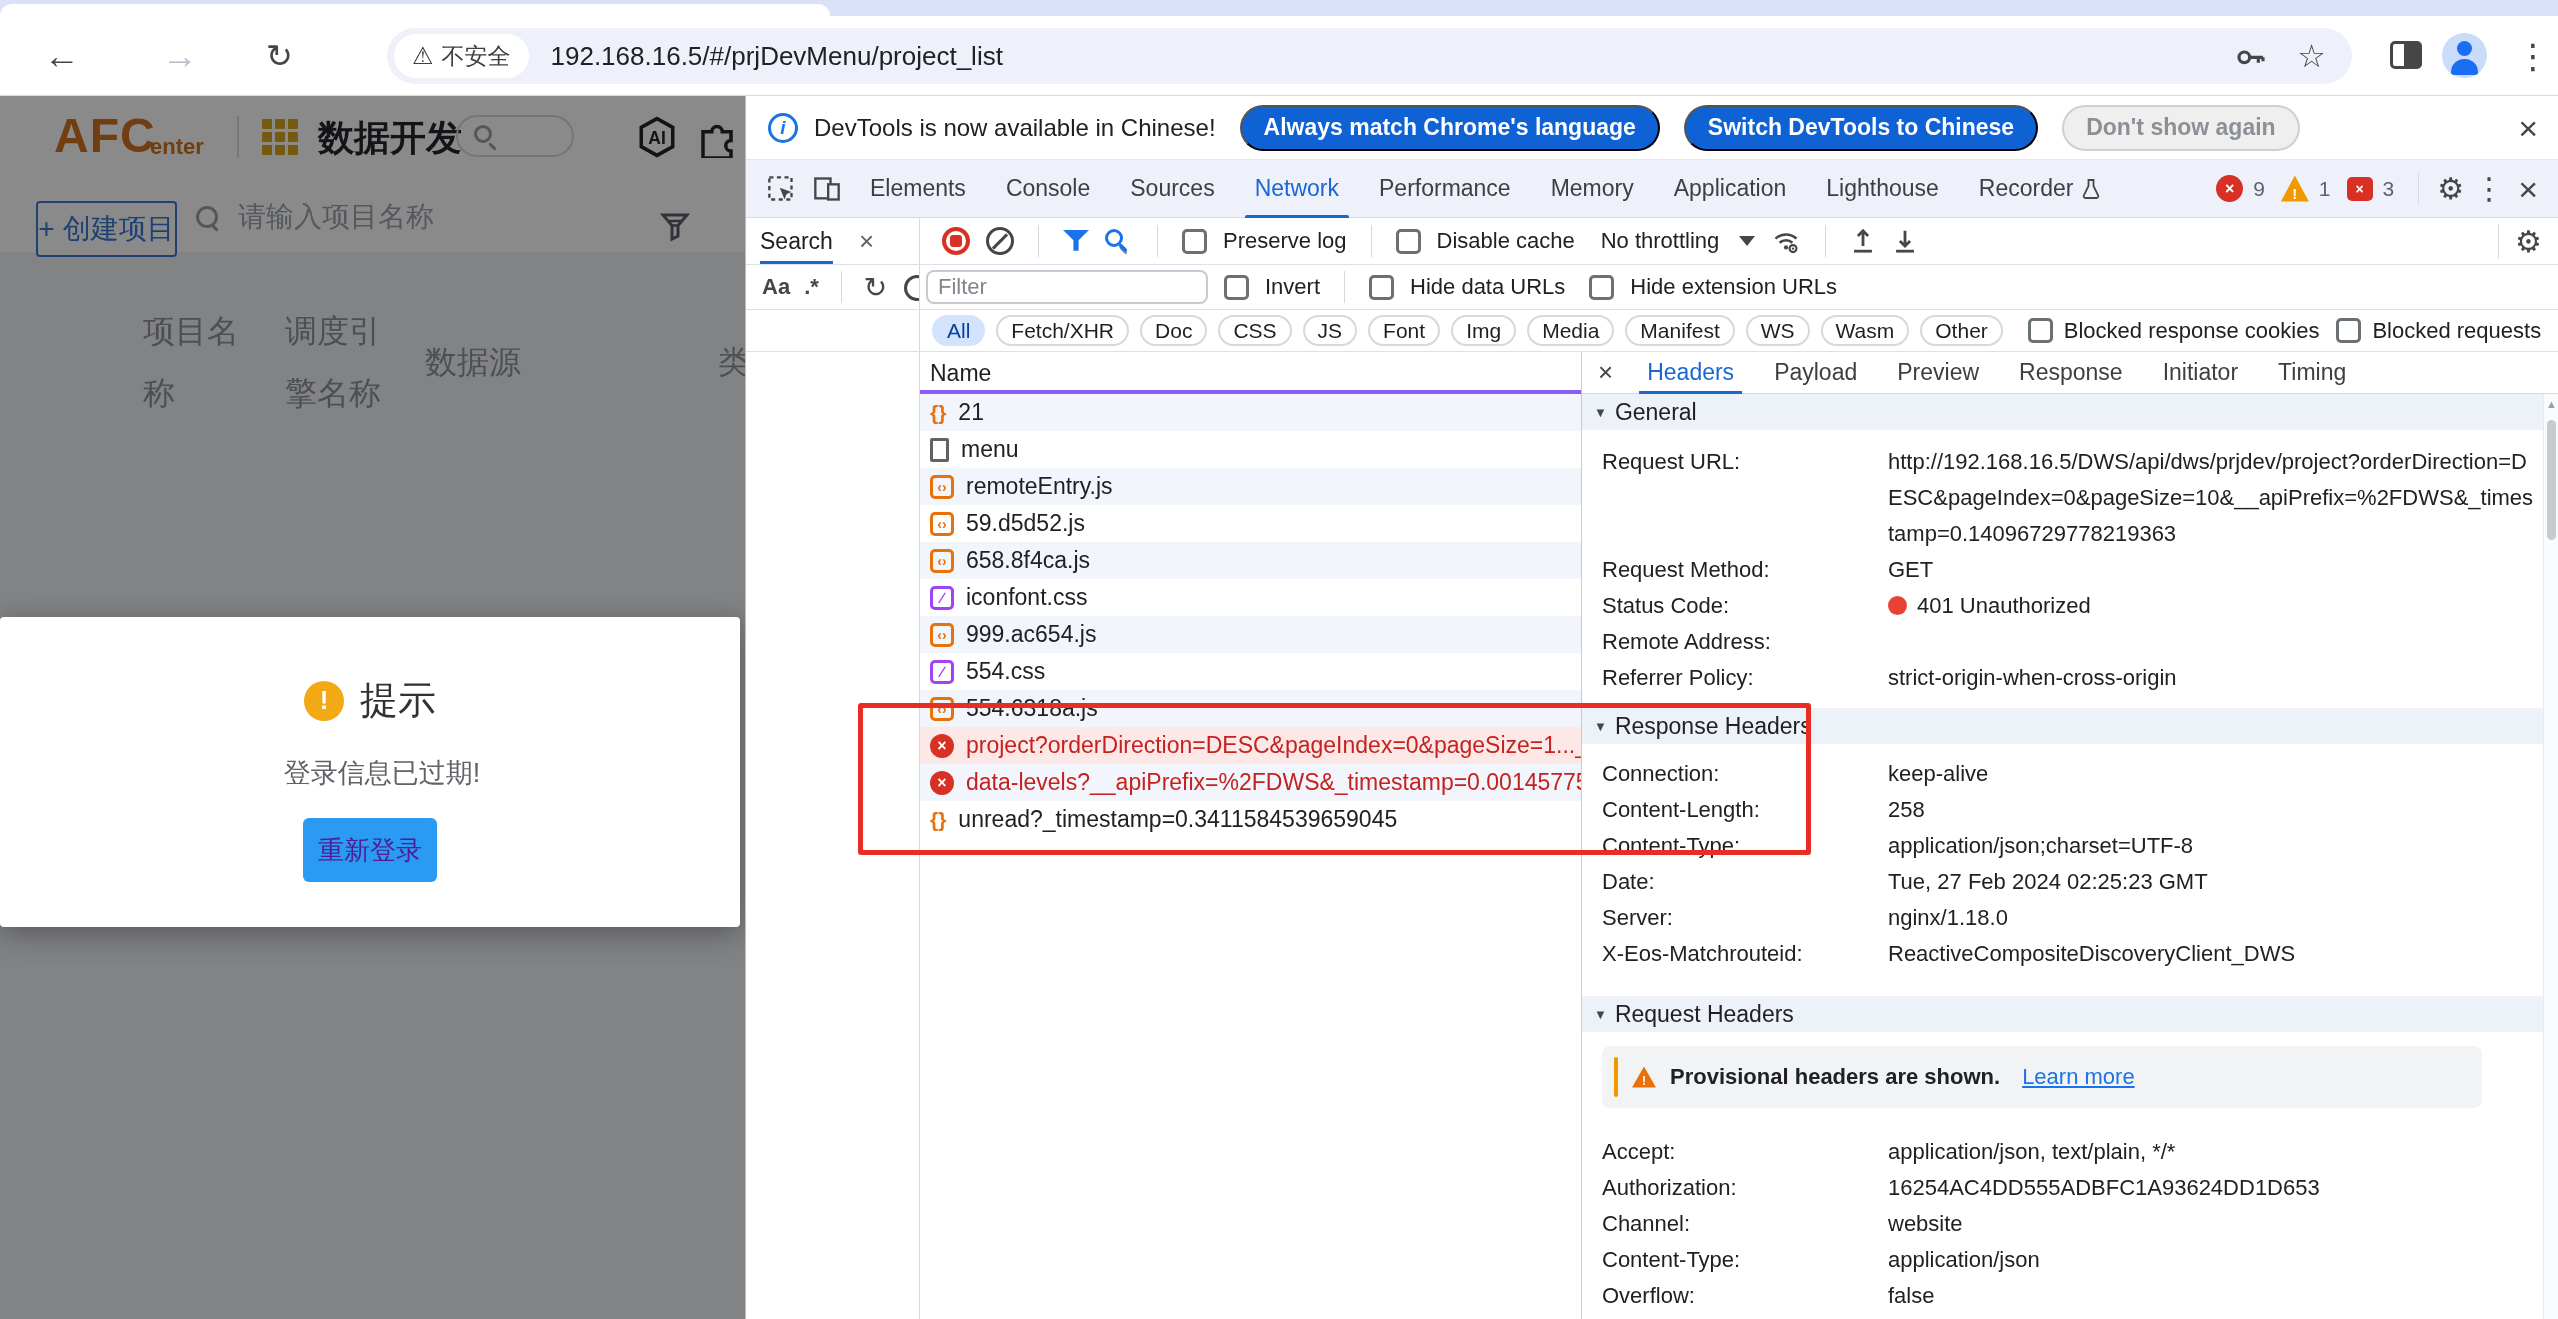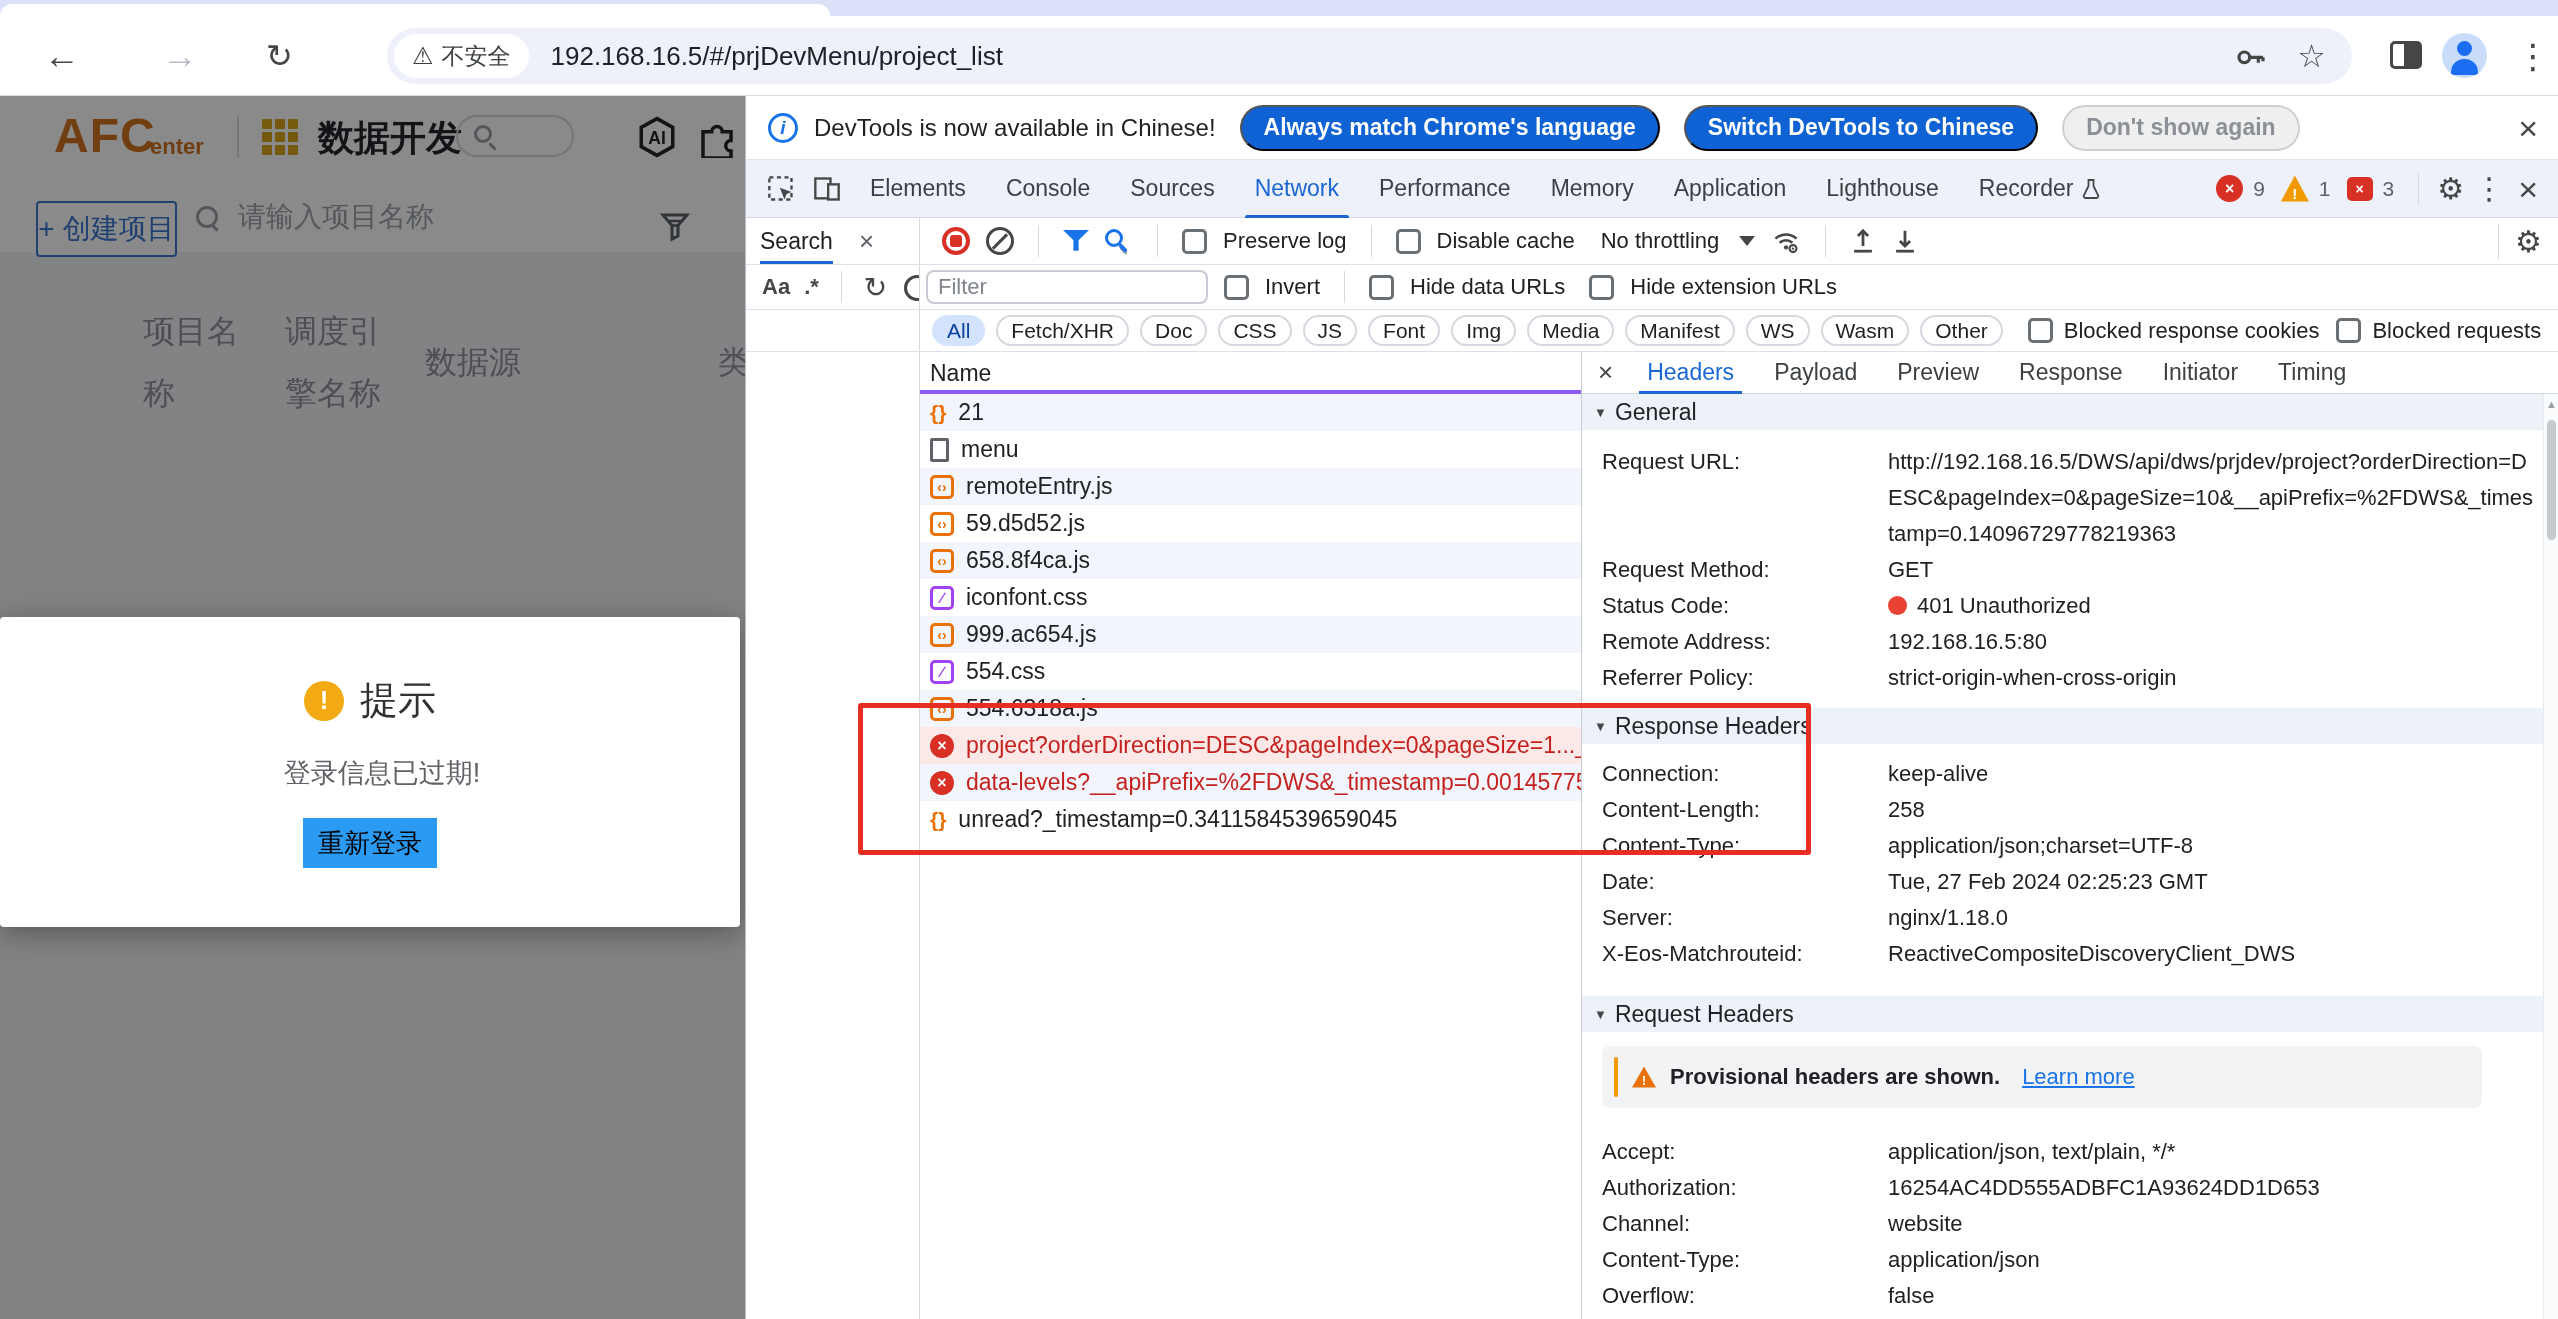--- a/index.html
+++ b/index.html
@@ -46,21 +46,21 @@
   .page-funnel { position:absolute; left:660px; top:36px; }
   .tbl-headers { position:relative; height:200px; font-size:32px; color:#909399; line-height:62px; }
   .tbl-headers span { position:absolute; top:48px; display:block; }
   .th1 { left:143px; width:100px; } .th2 { left:285px; width:106px; } .th3 { left:425px; width:120px; padding-top:31px; } .th4 { left:718px; width:34px; padding-top:31px; }
   .page-overlay { position:absolute; left:0; top:0; width:100%; height:100%; background:rgba(0,0,0,0.46); }
   .modal { position:absolute; left:0; top:521px; width:740px; height:310px; background:#fff; border-radius:4px; box-shadow:0 6px 30px rgba(0,0,0,.35); }
   .modal-titlerow { position:absolute; left:0; top:58px; width:100%; display:flex; align-items:center; justify-content:center; gap:16px; }
   .alert-ic { width:40px; height:40px; border-radius:50%; background:#f2a913; color:#fff; font-weight:bold; font-size:26px; display:flex; align-items:center; justify-content:center; }
   .modal-title { font-size:38px; color:#303133; }
   .modal-msg { position:absolute; left:0; top:138px; width:100%; text-align:center; font-size:27px; color:#5f6266;padding-left:24px; }
-  .modal-btn { position:absolute; left:50%; top:201px; transform:translateX(-50%); width:134px; height:50px; background:#2b9af2; color:#000000; font-size:26px; border:none; border-radius:0; }
+  .modal-btn { position:absolute; left:50%; top:201px; transform:translateX(-50%); width:134px; height:64px; background:#2b9af2; color:#4c1d95; font-size:26px; border:none; border-radius:6px; }
 
   
   .devtools { position:absolute; left:745px; top:96px; width:1813px; height:1223px; background:#fff; border-left:1px solid #b9bec7; font-size:22px; color:#202124; }
   .dt-banner { height:64px; display:flex; align-items:center; padding-left:22px; gap:16px; border-bottom:1px solid #e4e7ed; background:#fff; }
   .info-ic { width:30px; height:30px; border:3px solid #1a73e8; border-radius:50%; color:#1a73e8; font-size:19px; font-weight:bold; display:flex; align-items:center; justify-content:center; font-style:italic; flex:none; }
   .dt-banner .txt { font-size:24px; color:#202124; }
   .pill { height:46px; border-radius:23px; padding:0 22px; display:flex; align-items:center; font-size:23px; font-weight:600; }
   .pill.blue { background:#0e62d3; color:#fff; margin-left:8px; }
   .pill.ghost { border:2px solid #ccd0d5; color:#8b9096; margin-left:8px; }
   .close-x { margin-left:auto; margin-right:20px; font-size:34px; color:#454746; line-height:1; }
@@ -450,21 +450,20 @@
           <div class="kv">
               <span class="k">Request Method:</span>
               <span class="v">GET</span>
             </div>
           <div class="kv">
               <span class="k">Status Code:</span>
               <span class="v"><span class="dot"></span><span>401 Unauthorized</span></span>
             </div>
           <div class="kv">
               <span class="k">Remote Address:</span>
-              <span class="v">192.168.16.5:80</span>
             </div>
           <div class="kv">
               <span class="k">Referrer Policy:</span>
               <span class="v">strict-origin-when-cross-origin</span>
             </div>
         </div>
 
         <div class="sect" style="margin-top:2px;">
             <span class="tri">▼</span>
             <span>Response Headers</span>

